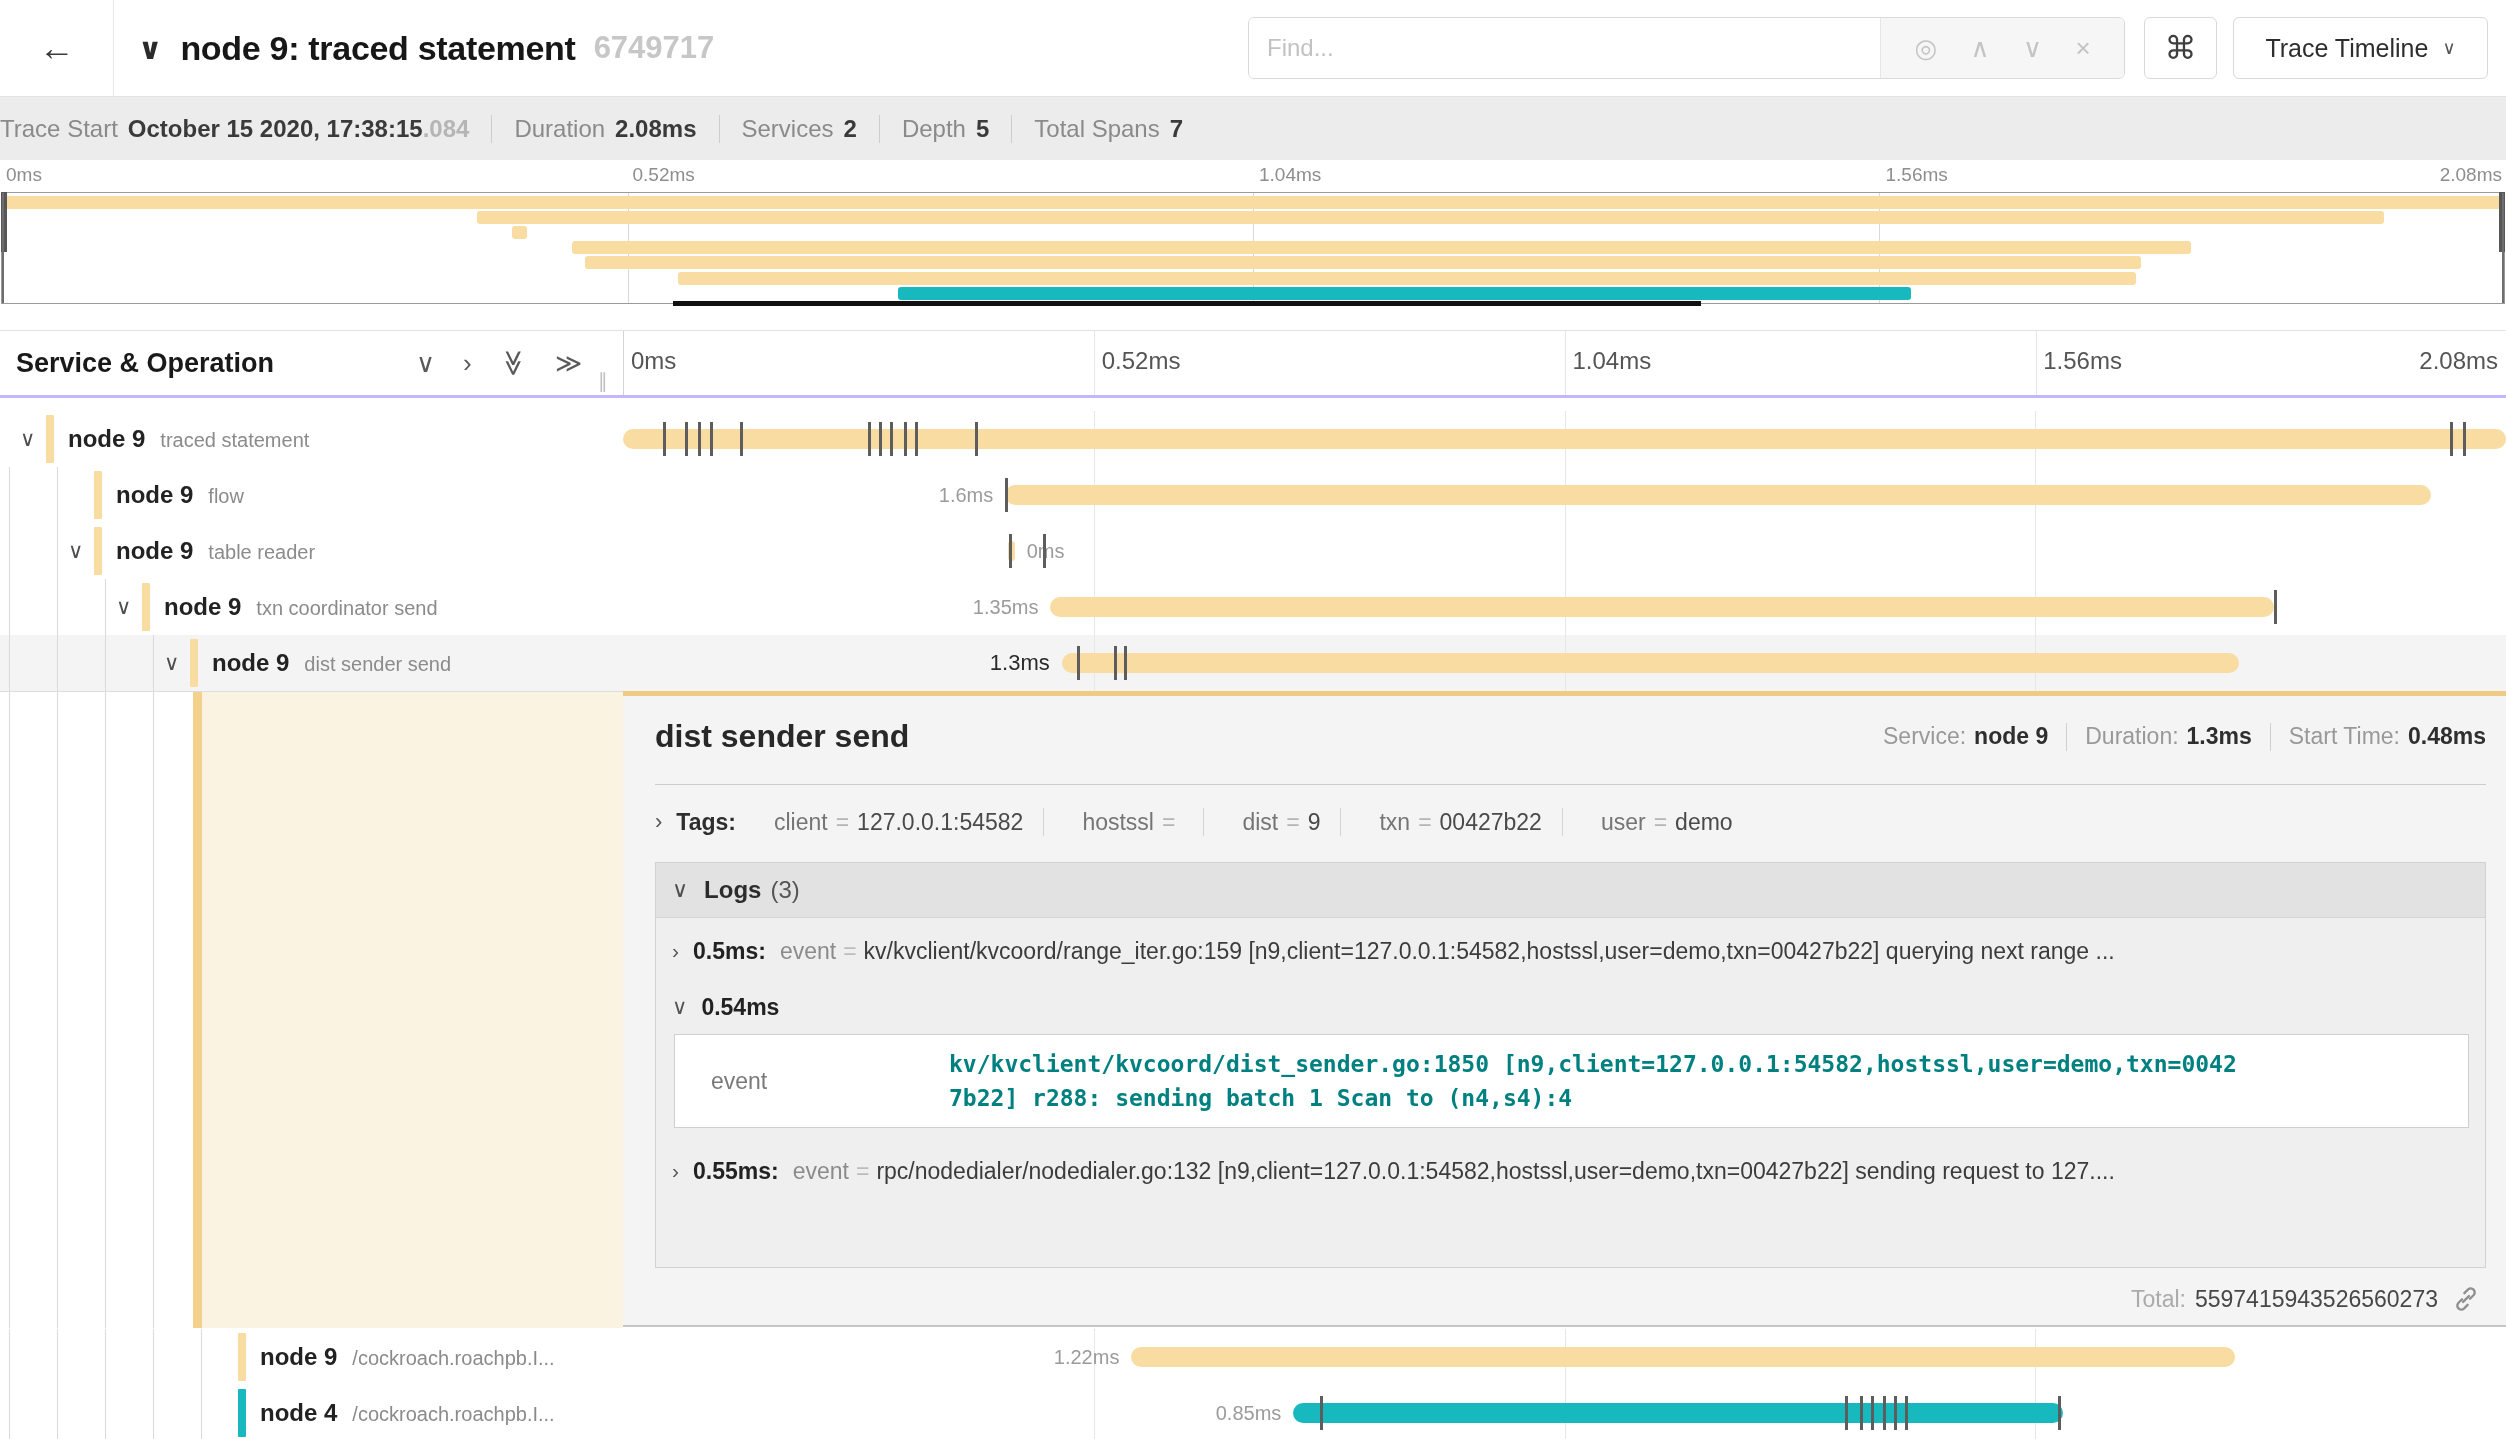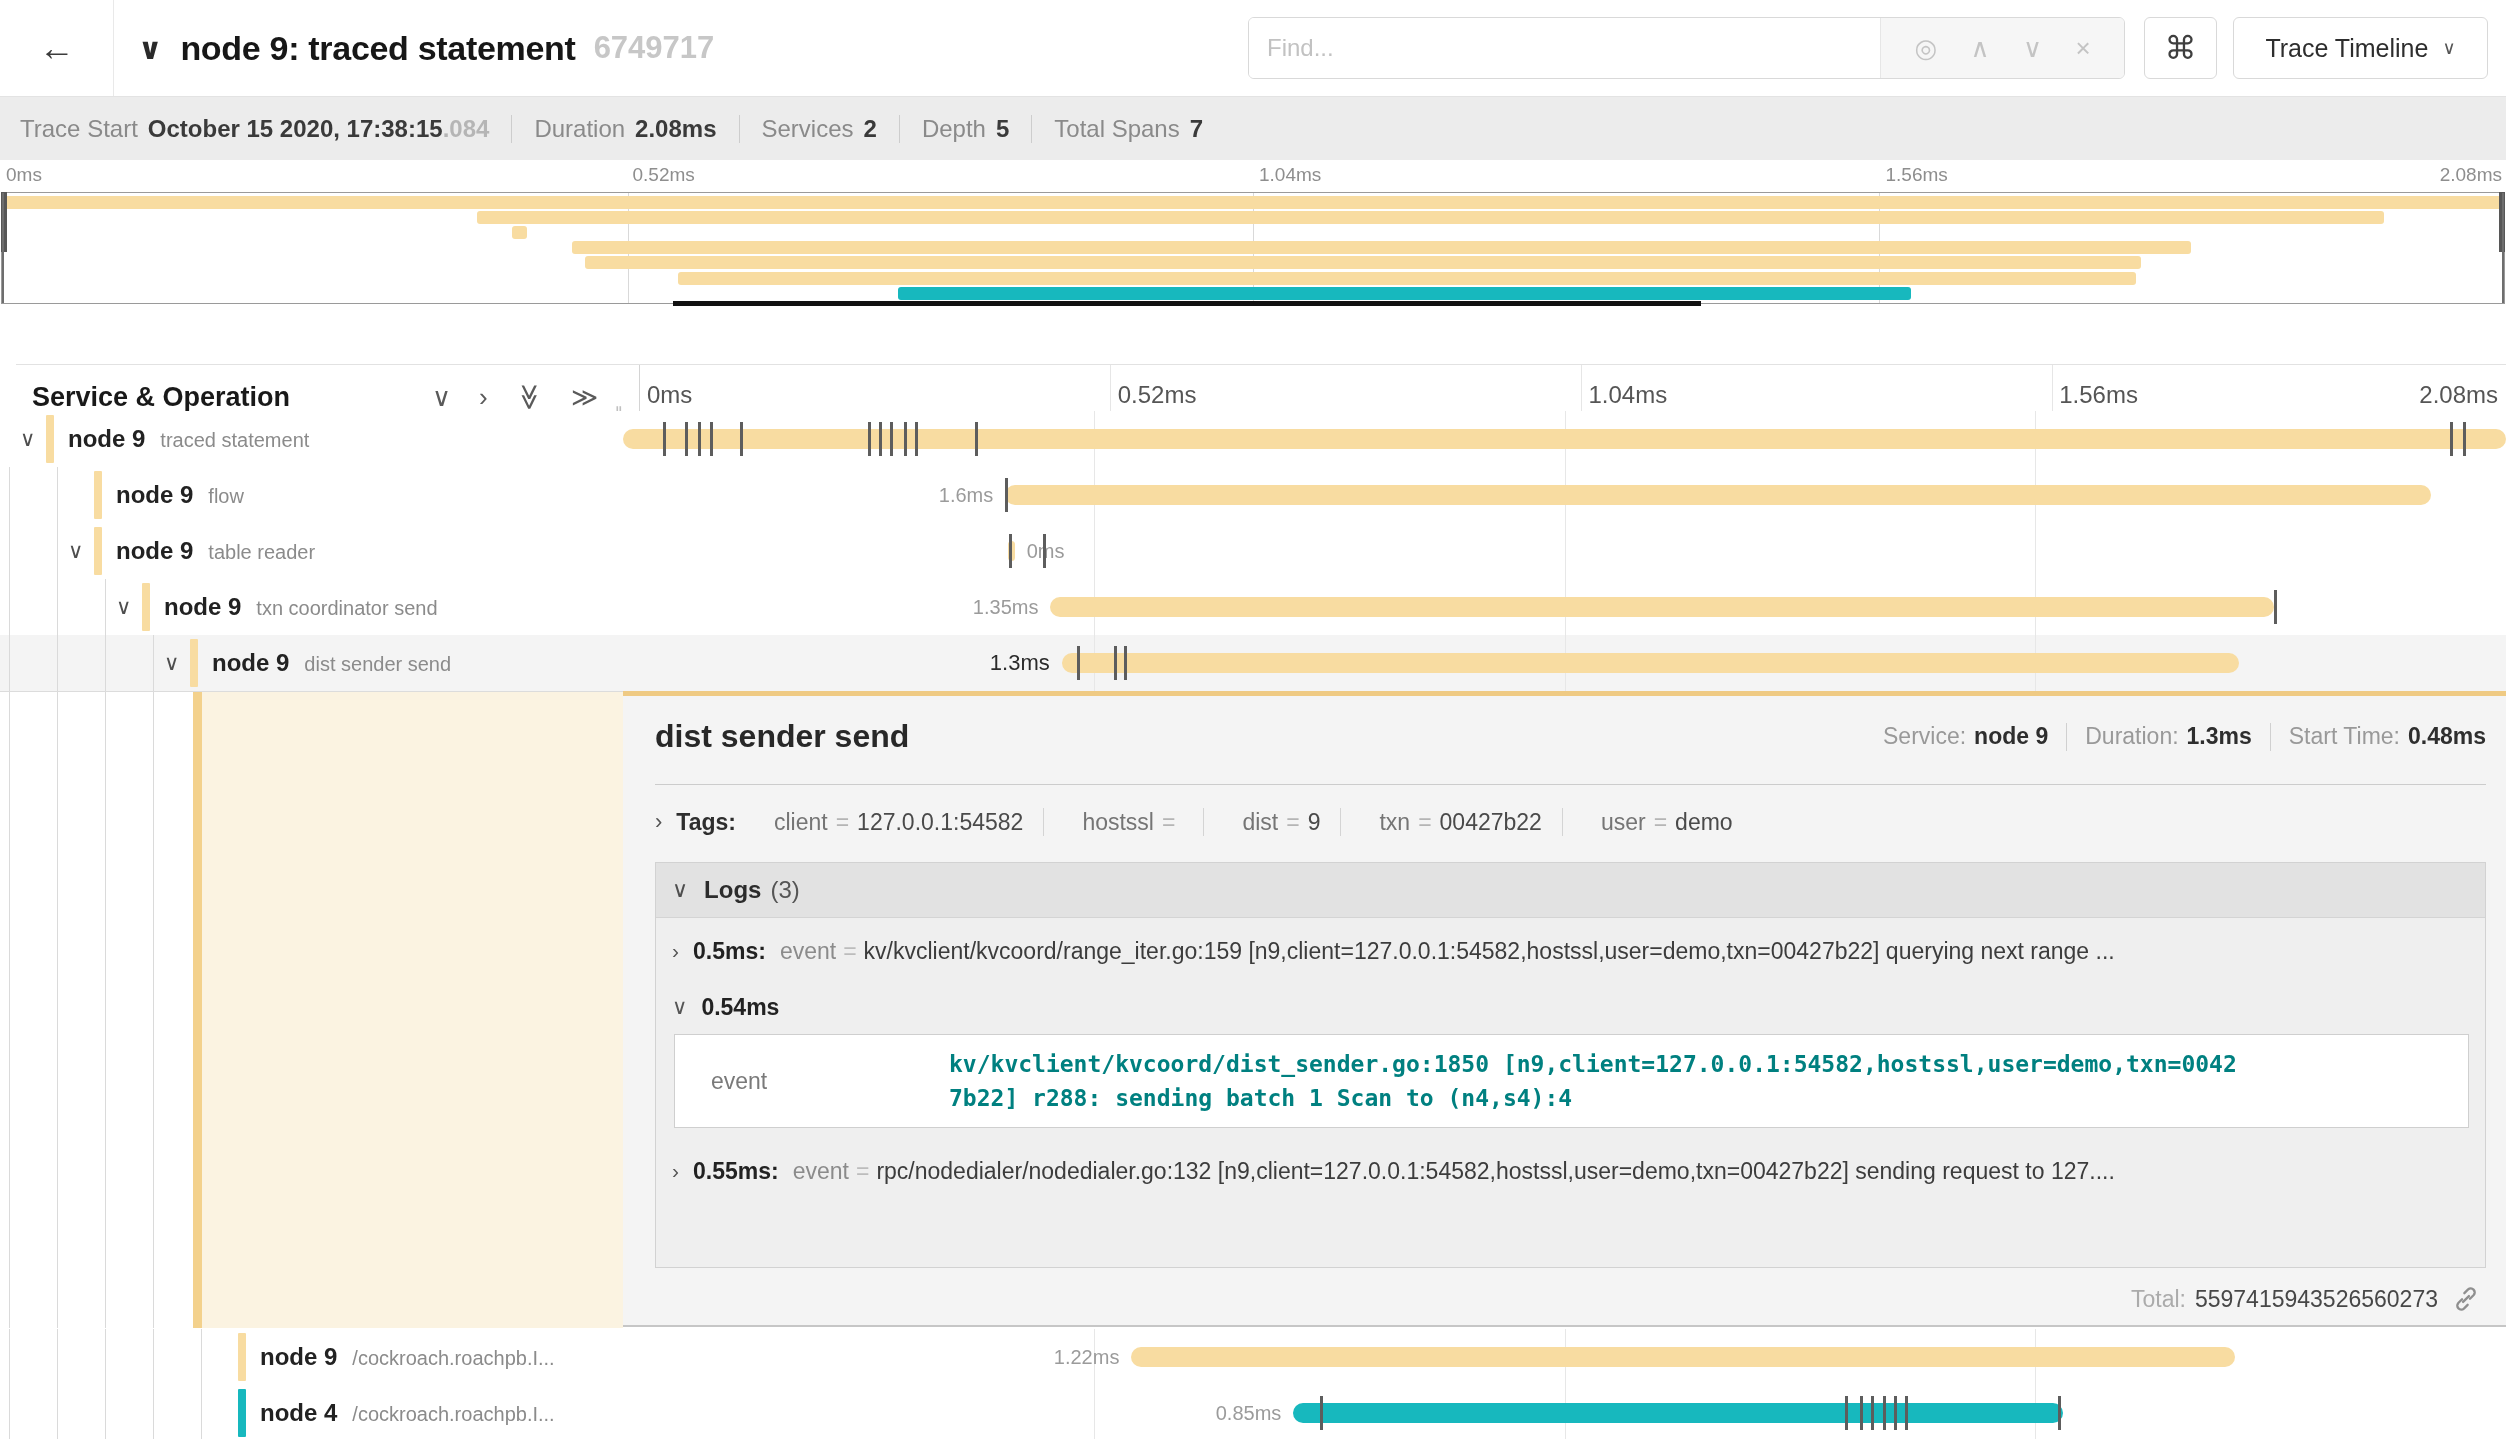--- a/index.html
+++ b/index.html
@@ -25,40 +25,40 @@
   .find-icons span{color:#c4c4c4;font-size:26px;cursor:pointer;}
   .cmd-btn{position:absolute;left:2144px;top:17px;width:73px;height:62px;border:1px solid #d9d9d9;
            border-radius:6px;background:#fff;font-size:32px;color:#3f3f3f;cursor:pointer;}
   .tt-btn{position:absolute;left:2233px;top:17px;width:255px;height:62px;border:1px solid #d9d9d9;
           border-radius:6px;background:#fff;font-size:25px;color:#2e2e2e;cursor:pointer;
           display:flex;align-items:center;justify-content:center;gap:14px;box-sizing:border-box;}
   .tt-caret{font-size:18px;color:#555;}
 
   
   .info-bar{position:absolute;top:97px;left:0;right:0;height:63px;background:#ececec;
-            display:flex;align-items:center;padding-left:20px;font-size:24px;color:#8a8a8a;box-sizing:border-box;}
+            display:flex;align-items:center;font-size:24px;color:#8a8a8a;box-sizing:border-box;}
   .info-item{display:flex;align-items:center;}
   .info-item b{color:#3a3a3a;margin-left:10px;font-weight:700;}
   .info-suffix{color:#b5b5b5;font-weight:700;}
   .info-sep{width:1px;height:28px;background:#cdcdcd;margin:0 22px;}
 
   
   .minimap{position:absolute;top:160px;left:0;right:0;height:146px;background:#fff;}
   .mm-labels{position:absolute;top:0;left:0;right:0;height:32px;font-size:19px;color:#8e8e8e;}
   .mm-labels span{position:absolute;top:4px;}
   .mm-canvas{position:absolute;top:32px;left:1px;right:1px;height:110px;border:1px solid #9a9a9a;background:#fff;}
   .mm-grid{position:absolute;top:0;bottom:0;width:1px;background:#d9d9d9;}
   .mm-bar{position:absolute;height:13px;border-radius:3px;}
   .mm-handle{position:absolute;top:-1px;width:6px;height:60px;background:#575757;cursor:ew-resize;}
   .mm-scrubline{position:absolute;top:0;bottom:0;width:2px;background:#6e6e6e;}
   .mm-viewline{position:absolute;bottom:-3px;height:5px;background:#111;}
 
   
-  .col-header{position:absolute;top:364px;left:0;right:0;height:64px;background:#fff;
-              border-top:1px solid #e2e2e2;border-bottom:3px solid #c4b5fd;margin-left:16px;}
+  .col-header{position:absolute;top:330px;left:0;right:0;height:64px;background:#fff;
+              border-top:1px solid #e2e2e2;border-bottom:3px solid #c4b5fd;}
   .colh-title{position:absolute;left:16px;top:0;height:64px;display:flex;align-items:center;
               font-size:27px;font-weight:700;color:#191919;}
   .colh-icons{position:absolute;left:416px;top:0;height:64px;display:flex;align-items:center;gap:28px;color:#5a5a5a;}
   .colh-icons span{font-size:26px;cursor:pointer;line-height:1;}
   .rot90{display:inline-block;transform:rotate(90deg);}
   .colh-grip{position:absolute;left:598px;bottom:2px;font-size:20px;color:#c0c0c0;cursor:col-resize;}
   .colh-divider{position:absolute;left:623px;top:0;bottom:0;width:1px;background:#d4d4d4;}
   .colh-grid{position:absolute;top:0;bottom:0;width:1px;background:#e6e6e6;}
   .colh-ticks span{position:absolute;top:16px;font-size:24px;color:#555;}
 

